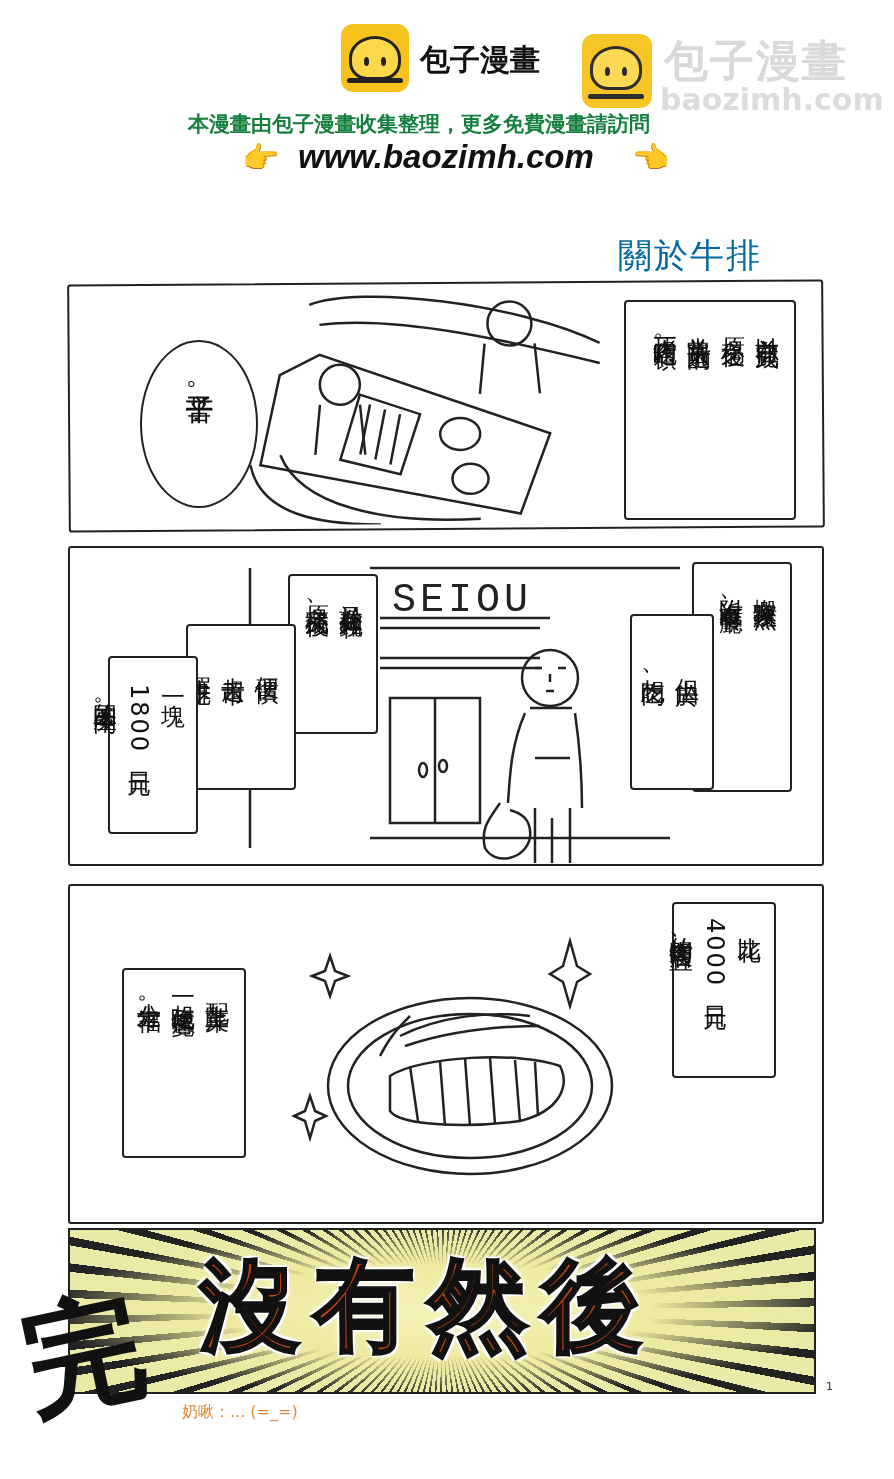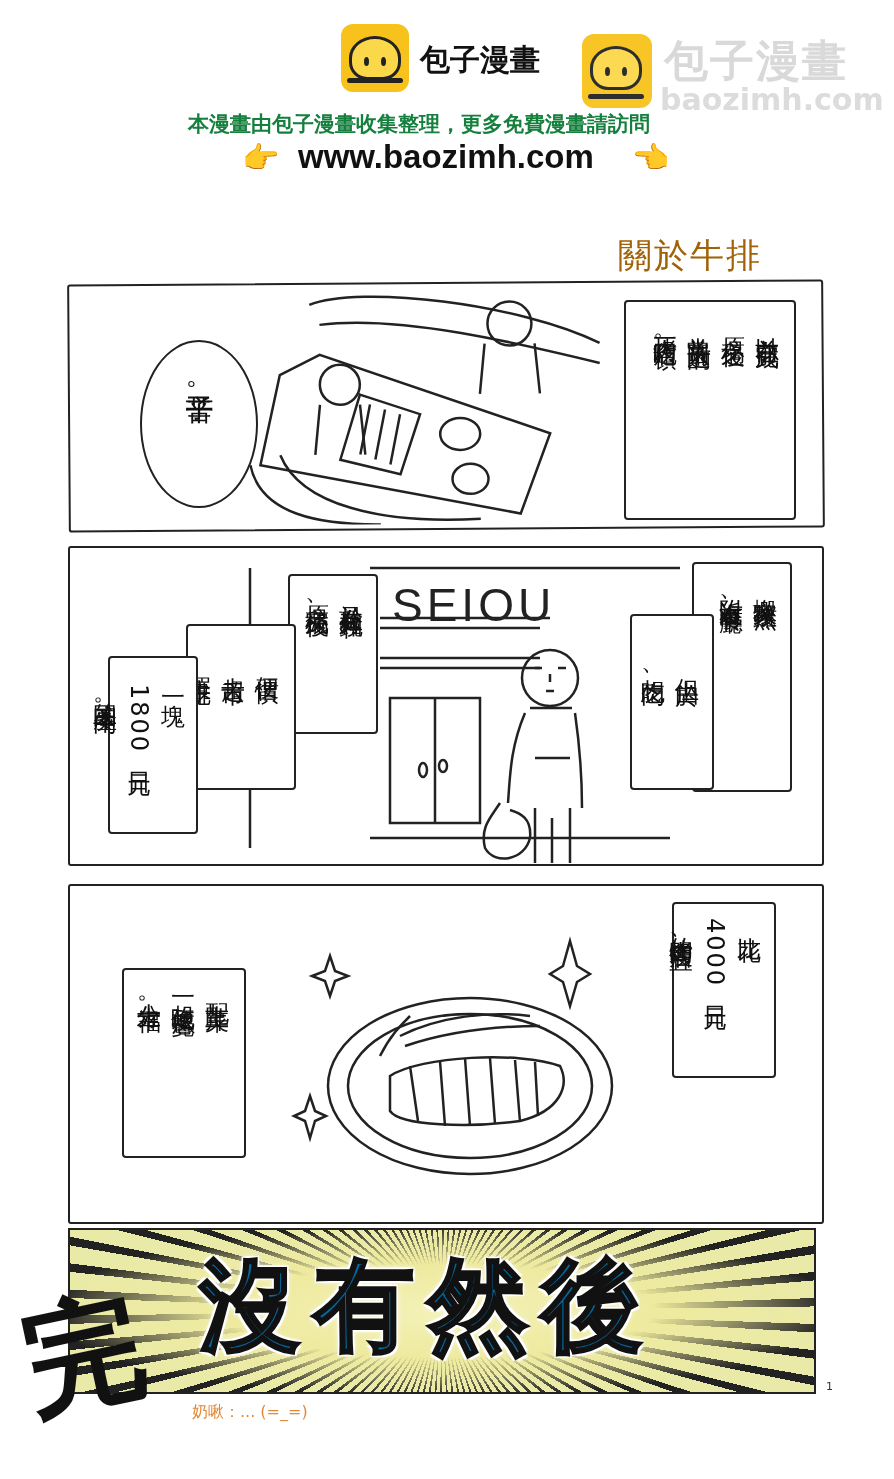--- a/index.html
+++ b/index.html
@@ -12,30 +12,30 @@
   .logo-box .bun:before{left:12px;}
   .logo-box .bun:after{right:12px;}
   .logo-box .plate{position:absolute;left:6px;bottom:9px;width:56px;height:5px;background:#222;border-radius:3px;}
   .brand-text{font-size:30px;font-weight:bold;color:#111;}
   .brand-ghost{font-size:44px;color:#d9d9d9;font-weight:bold;letter-spacing:2px;}
   .brand-ghost-url{font-size:30px;color:#dcdcdc;}
   .notice{font-size:21px;font-weight:bold;color:#15803d;}
   .url{font-size:33px;font-weight:bold;color:#111;font-family:"Liberation Sans",sans-serif;}
   .hand{font-size:30px;color:#f5b82e;}
   
-  .title{font-size:34px;color:#a16207;letter-spacing:2px;font-family:"DejaVu Sans",sans-serif;}
+  .title{font-size:34px;color:#0369a1;letter-spacing:2px;font-family:"DejaVu Sans",sans-serif;}
   .panel{position:absolute;border:2.5px solid #222;box-sizing:border-box;border-radius:3px;}
   .box{position:absolute;border:2.5px solid #222;background:#fff;box-sizing:border-box;border-radius:4px;}
   .vtext{writing-mode:vertical-rl;font-size:24px;line-height:34px;letter-spacing:2px;color:#111;white-space:pre;}
   .bubble{position:absolute;border:2.5px solid #222;border-radius:50%;background:#fff;box-sizing:border-box;}
-  .sign{font-family:Liberation Sans, sans-serif;font-size:46px;letter-spacing:4px;color:#222;}
+  .sign{font-family:Liberation Mono, monospace;font-size:40px;letter-spacing:4px;color:#222;}
   .banner{position:absolute;left:68px;top:1228px;width:748px;height:166px;border:2px solid #222;box-sizing:border-box;
     background:repeating-conic-gradient(from 0deg at 50% 50%, #222 0deg 1.3deg, #eaeaa8 1.3deg 4deg);overflow:hidden;}
   .banner .glow{position:absolute;inset:0;background:radial-gradient(ellipse at 50% 50%, #f4f1b8 0%, #eeea9f 40%, rgba(238,234,159,0) 75%);}
-  .big{position:absolute;left:200px;top:1240px;font-size:100px;font-weight:bold;color:#0369a1;letter-spacing:14px;
+  .big{position:absolute;left:200px;top:1240px;font-size:100px;font-weight:bold;color:#c2410c;letter-spacing:14px;
     -webkit-text-stroke:3px #111;text-shadow:0 0 6px #fff,0 0 8px #fff,3px 3px 0 #fff,-3px -3px 0 #fff,3px -3px 0 #fff,-3px 3px 0 #fff;}
   .brush{position:absolute;left:24px;top:1275px;font-size:120px;font-weight:bold;color:#111;transform:rotate(-12deg);font-family:"DejaVu Serif",serif;}
   .note{font-size:16px;color:#e08a3a;}
   .pageno{font-size:11px;color:#333;}
 </style>
 </head>
 <body>
 
 <div class="logo-box" style="left:341px;top:24px;">
   <div class="bun"></div>
@@ -46,21 +46,21 @@
 <div class="logo-box" style="left:582px;top:34px;width:70px;height:74px;opacity:.95;">
   <div class="bun"></div>
     <div class="plate"></div>
 </div>
 <div class="abs brand-ghost" style="left:664px;top:32px;">包子漫畫</div>
 <div class="abs brand-ghost-url" style="left:660px;top:82px;font-weight:bold;">baozimh.com</div>
 
 <div class="abs notice" style="left:188px;top:110px;">本漫畫由包子漫畫收集整理，更多免費漫畫請訪問</div>
 
 <div class="abs hand" style="left:242px;top:140px;">👉</div>
-<a class="abs url" style="left:298px;top:138px;text-decoration:none;">www.baozimh.com</a>
+<a class="abs url" style="left:298px;top:138px;text-decoration:none;font-style:italic;">www.baozimh.com</a>
 <div class="abs hand" style="left:632px;top:140px;">👈</div>
 
 <div class="abs title" style="left:618px;top:233px;">關於牛排</div>
 
 <div class="panel" style="left:68px;top:282px;width:756px;height:248px;transform:rotate(-0.4deg);">
 
   <svg class="abs" style="left:150px;top:0;" width="450" height="240" viewBox="0 0 450 240">
     <g fill="none" stroke="#222" stroke-width="2.5">
       <path d="M90 20 C140 0 300 20 380 60"></path>
       <path d="M100 40 C180 30 300 60 380 80"></path>
@@ -158,13 +158,13 @@
 一起吃便感覺
 十分幸福。</div>
 </div>
 
 <div class="banner">
     <div class="glow"></div>
   </div>
 <div class="big">沒有然後</div>
 <div class="brush">完</div>
 <div class="abs pageno" style="left:826px;top:1380px;">1</div>
-<div class="abs note" style="left:192px;top:1402px;text-align:right;">奶啾：...  (=_=)</div>
+<div class="abs note" style="left:182px;top:1402px;text-align:right;">奶啾：...  (=_=)</div>
 
 </body></html>

